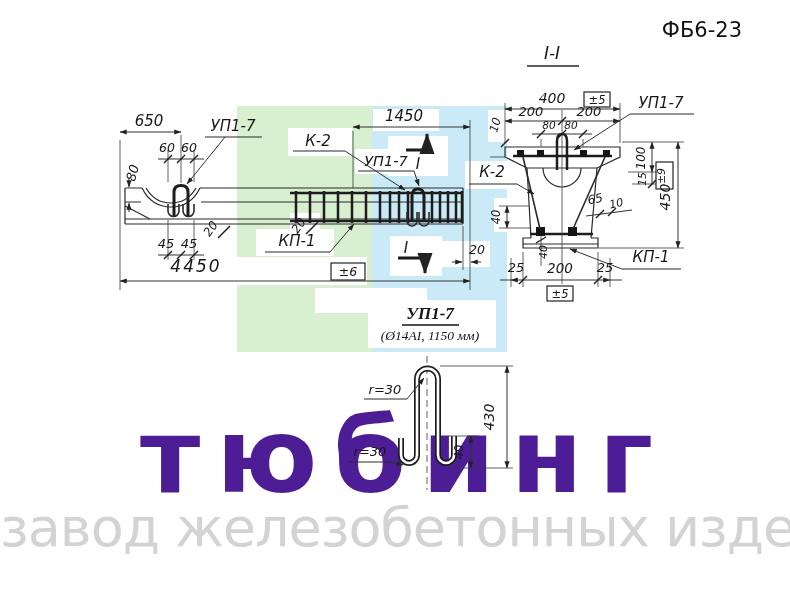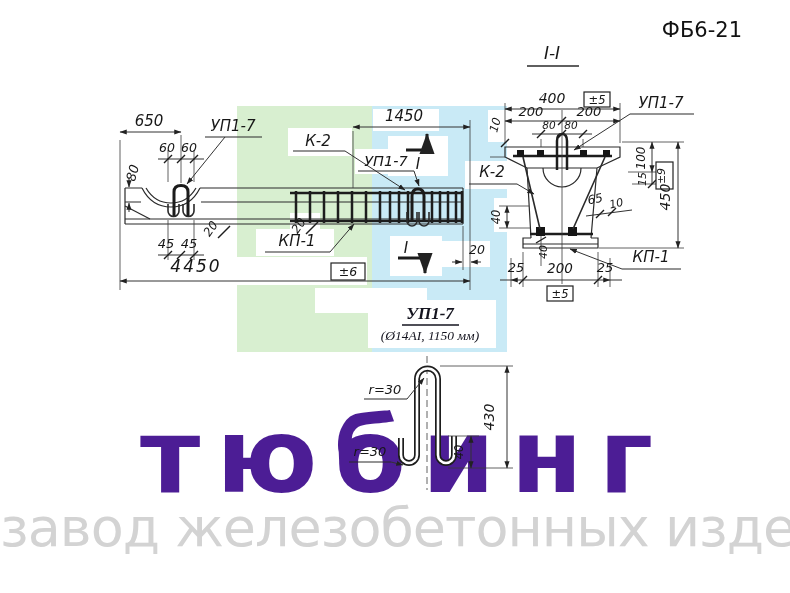--- a/index.html
+++ b/index.html
@@ -29,21 +29,21 @@
 </style>
 </head>
 <body>
 
 <div class="logo-sq" style="left: 237px; top: 106px; width: 135px; height: 246px; background: rgb(216, 239, 208);"></div>
 <div class="logo-sq" style="left: 372px; top: 106px; width: 135px; height: 246px; background: rgb(201, 234, 246);"></div>
 
 <div class="wm-big">тюбинг</div>
 <div class="wm-small">завод железобетонных изделий</div>
 
-<div class="code">ФБ6-21</div>
+<div class="code">ФБ6-23</div>
 
 <svg class="dr" width="790" height="593" viewBox="0 0 790 593">
   <defs>
     <marker id="ar" viewBox="0 0 10 10" refX="9" refY="5" markerWidth="7.5" markerHeight="7.5" orient="auto-start-reverse">
       <path d="M0,1.6 L9.5,5 L0,8.4 Z" fill="#222"></path>
     </marker>
   </defs>
 
   <g>
     <rect class="wb" x="288" y="128" width="64" height="28"></rect>

